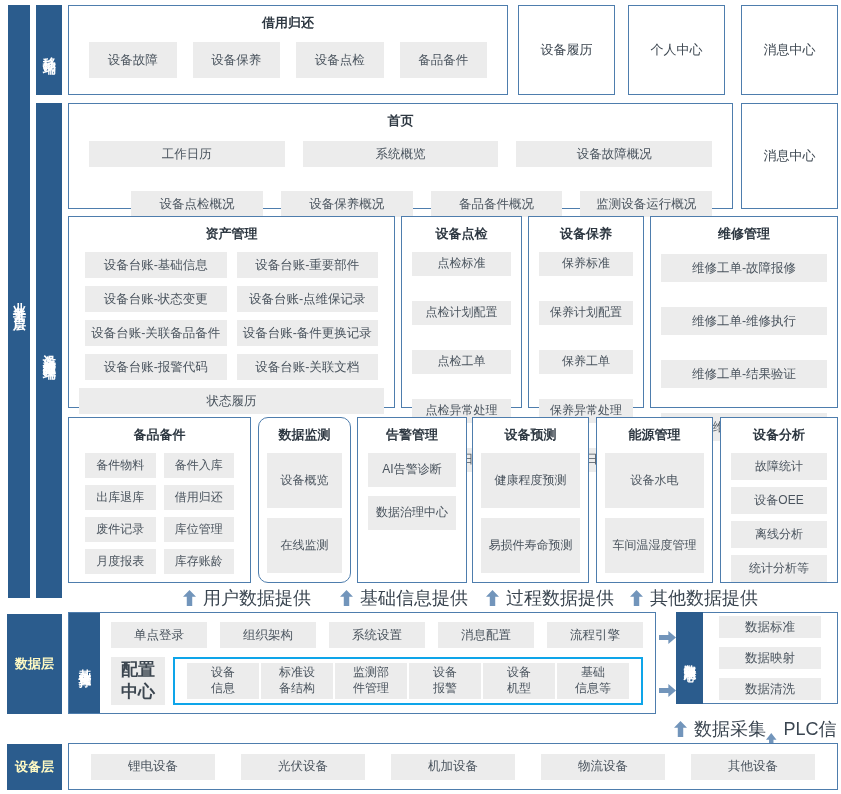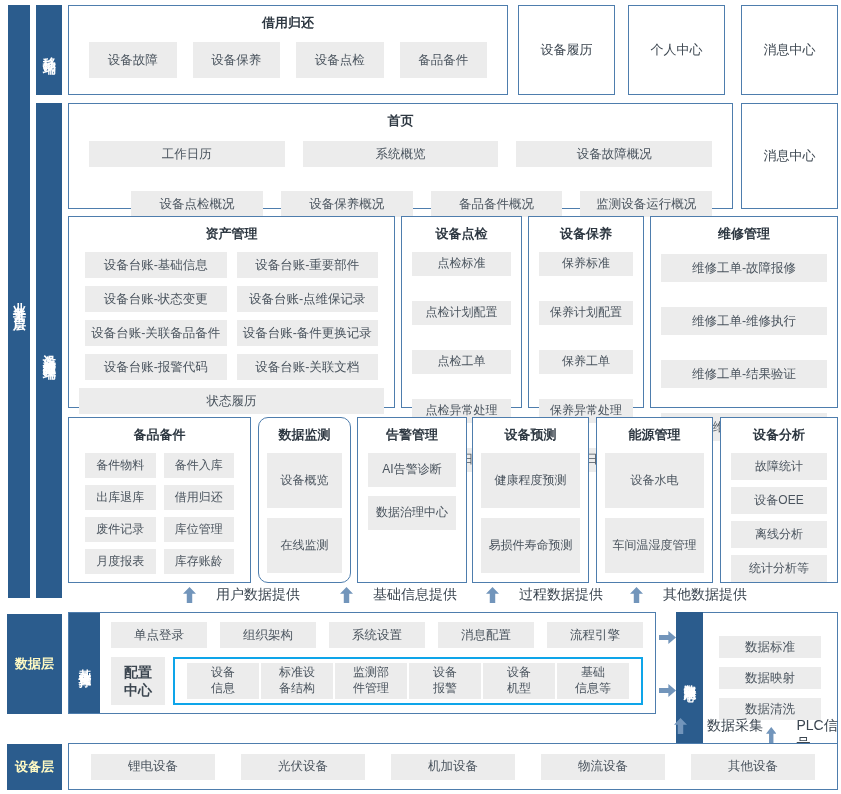--- a/index.html
+++ b/index.html
@@ -41,35 +41,35 @@
   #sec-spare .grid2 { gap:7px 8px; }
   #sec-spare .grid2 .chip { height:25px; font-size:12px; }
   .tall-list { display:flex; flex-direction:column; gap:10px; margin:7px 8px 0;justify-content:space-between; }
   .tall-list .chip { height:55px; font-size:12px; }
   #sec-alarm .col-list .chip { height:34px; }
   #sec-alarm .col-list { gap:9px; }
   #sec-analysis .col-list { gap:7px; }
   #sec-analysis .col-list .chip { height:27px; }
 
   
-  .flow { position:absolute; display:flex; align-items:center; gap:20px; font-size:14px; color:#3a4550; }
+  .flow { position:absolute; display:flex; align-items:center; gap:7px; font-size:18px; color:#3a4550; }
   .up-arrow { width:13px; height:16px; background:#7295bb;
               clip-path:polygon(50% 0,100% 42%,71% 42%,71% 100%,29% 100%,29% 42%,0 42%); }
   .right-arrow { position:absolute; width:17px; height:13px; background:#7295bb;
               clip-path:polygon(0 30%,55% 30%,55% 0,100% 50%,55% 100%,55% 70%,0 70%); }
 
   
   #sec-support { }
   #bar-support { position:absolute; left:0; top:0; bottom:0; width:31px; background:#2b5c8d; color:#fff;
                  display:flex; align-items:center; justify-content:center; writing-mode:vertical-rl;
                  font-size:12.5px; letter-spacing:2px; font-weight:600; }
   .sup-row1 { position:absolute; left:42px; right:12px; top:9px; height:26px; display:flex; gap:13px; }
   .sup-row1 .chip { flex:1; }
   .sup-row2 { position:absolute; left:42px; right:12px; top:44px; height:48px; display:flex; gap:8px; }
-  .config-chip { width:54px; font-weight:bold; font-size:14px; color:#3c4650; }
+  .config-chip { width:54px; font-weight:bold; font-size:17px; color:#3c4650; }
   .sub-box { flex:1; border:2px solid #0ea5e9; background:#fff; display:flex; gap:2px; padding:4px 12px; }
   .sub-box .chip { flex:1; font-size:12px; }
 
   
   #sec-gov { position:absolute; display:flex; }
   .gov-bar { width:27px; background:#2b5c8d; color:#fff; display:flex; align-items:center; justify-content:center;
              writing-mode:vertical-rl; font-size:12px; letter-spacing:1px; font-weight:600; }
   .gov-body { flex:1; border:1px solid #4e7dad; border-left:none; background:#fff; display:flex; flex-direction:column;
               justify-content:center; gap:9px; padding:0 16px; }
   .gov-body .chip { height:22px; font-size:12.5px; }
@@ -263,21 +263,21 @@
 机型</div>
           <div class="chip">基础
 信息等</div>
         </div>
     </div>
   </div>
 
   <span class="right-arrow" style="left:659px; top:631px;"></span>
   <span class="right-arrow" style="left:659px; top:684px;"></span>
 
-  <div id="sec-gov" style="left:676px; top:612px; width:162px; height:132px;">
+  <div id="sec-gov" style="left:676px; top:612px; width:162px; height:92px;">
     <div class="gov-bar">数据治理中心</div>
     <div class="gov-body">
         <div class="chip">数据标准</div>
         <div class="chip">数据映射</div>
         <div class="chip">数据清洗</div>
       </div>
   </div>
 
   <div class="flow" style="left:674px; top:717px;">
     <span class="up-arrow"></span>

